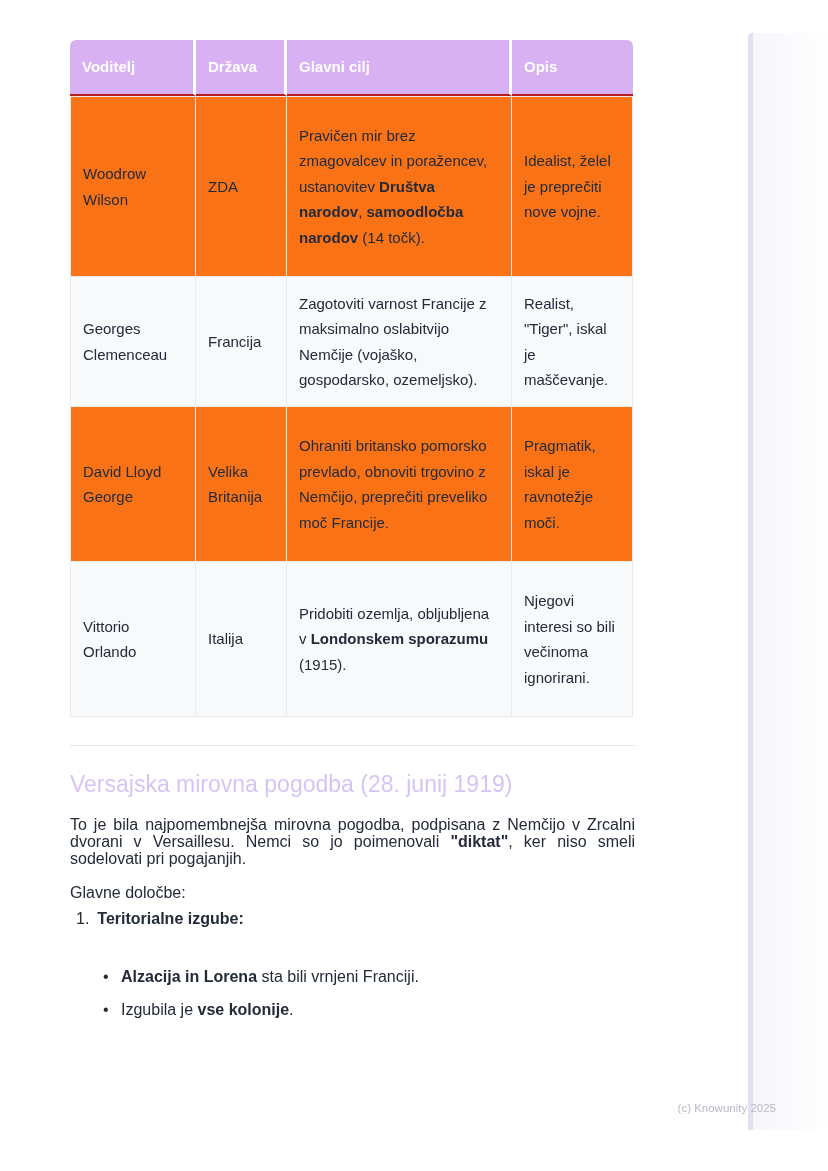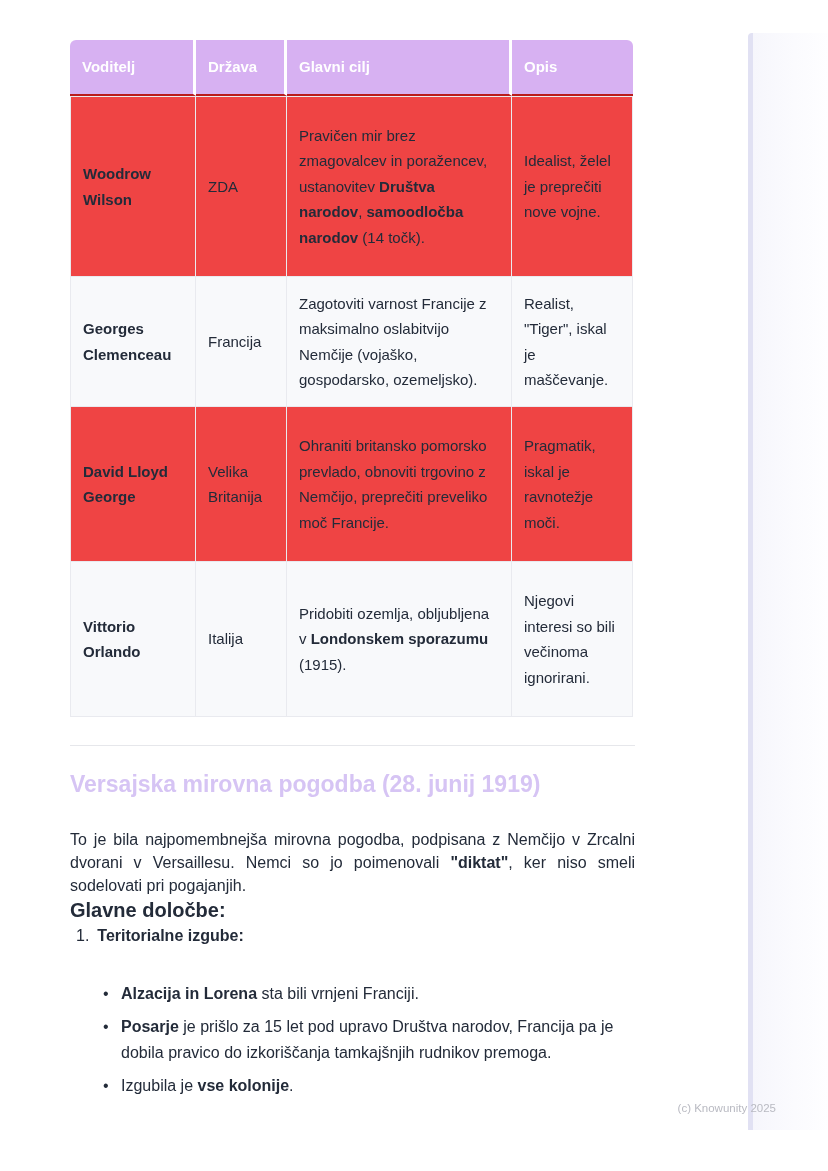--- a/index.html
+++ b/index.html
@@ -48,54 +48,55 @@
     border-bottom:2px solid #b91c1c;
   }
   th:last-child{border-right:none;}
   th:first-child{border-top-left-radius:6px;}
   th:last-child{border-top-right-radius:6px;}
   td{
     padding:12px;
     vertical-align:middle;
     border-bottom:1px solid var(--border);
     border-right:1px solid var(--border);
-    background:#ef4444;
+    background:#f97316;
   }
   td:first-child{border-left:1px solid var(--border);}
   tbody tr:first-child td{border-top:1px solid var(--border);}
   tbody tr:nth-child(1){height:181px;}
   tbody tr:nth-child(2){height:130px;}
   tbody tr:nth-child(3){height:155px;}
   tbody tr:nth-child(4){height:155px;}
   tbody tr:nth-child(even) td{background:var(--row-alt-bg);}
-  td.leader{font-weight:700;}
+  td.leader{font-weight:400;}
   b{font-weight:700;}
   
   hr.divider{
     border:none;
     border-top:1px solid #e6e7eb;
     margin-top:28px;
   }
   h2.section-heading{
     margin-top:24px;
     font-size:23px;
-    font-weight:700;
+    font-weight:400;
     line-height:1.3;
     color:var(--heading);
   }
   p.intro{
-    margin-top:28px;
-    font-size:16px;
-    line-height:23px;
+    margin-top:16px;
+    font-size:16px;
+    line-height:17px;
     text-align:justify;
   }
   p.subheading{
-    font-size:20px;
+    margin-top:13px;
+    font-size:16px;
     line-height:26px;
-    font-weight:700;
+    font-weight:400;
   }
   .ol-item{
     font-size:16px;
     line-height:26px;
     padding-left:6px;
   }
   .ol-item .num{margin-right:8px;}
   .ol-item .ol-title{font-weight:700;}
   ul.bullets{
     list-style:none;
@@ -194,21 +195,20 @@
   <p class="intro"><span>To je bila najpomembnejša mirovna pogodba, podpisana z Nemčijo v Zrcalni dvorani v Versaillesu. Nemci so jo poimenovali </span><b>"diktat"</b><span>, ker niso smeli sodelovati pri pogajanjih.</span></p>
 
   <p class="subheading">Glavne določbe:</p>
 
   <div class="ol-item">
     <span class="num">1.</span><span class="ol-title">Teritorialne izgube:</span>
   </div>
 
   <ul class="bullets">
     <li><b>Alzacija in Lorena</b><span> sta bili vrnjeni Franciji.</span></li>
-    <li><b>Posarje</b><span> je prišlo za 15 let pod upravo Društva narodov, Francija pa je dobila pravico do izkoriščanja tamkajšnjih rudnikov premoga.</span></li>
     <li><span>Izgubila je </span><b>vse kolonije</b><span>.</span></li>
   </ul>
 
 </div>
 
 <div class="next-page-edge"></div>
 
 <div class="copyright">(c) Knowunity 2025</div>
 
 </body></html>

